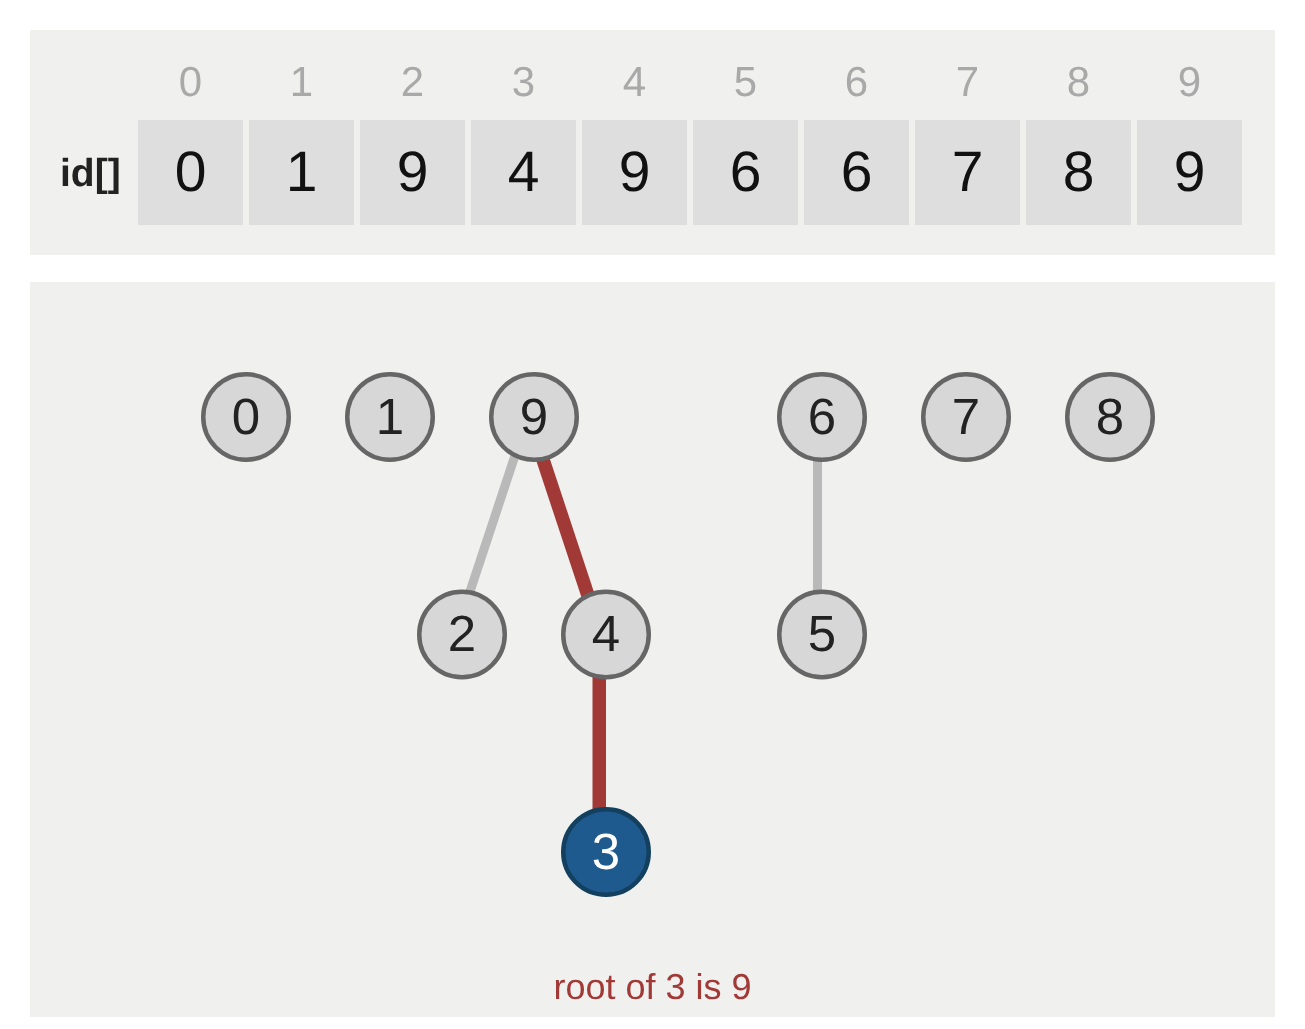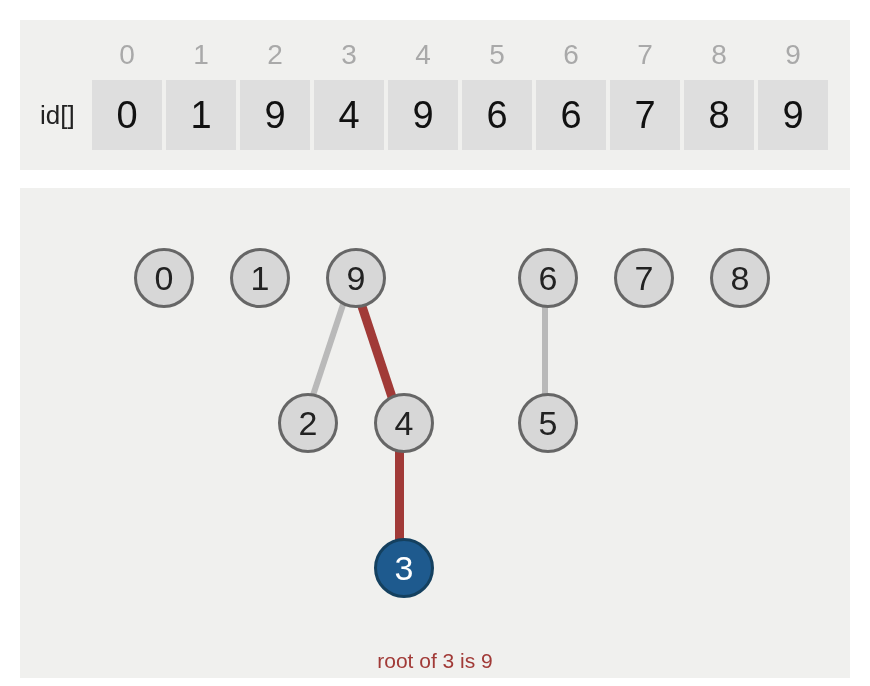--- a/index.html
+++ b/index.html
@@ -14,21 +14,21 @@
     background: #f0f0ee;
     padding: 10px 20px 20px 20px;
     width: 830px;
   }
   .array-row {
     display: flex;
     align-items: center;
   }
   .row-label {
     width: 65px;
-    font-weight: 400;
+    font-weight: 700;
     font-size: 26px;
     color: #222;
     text-align: left;
   }
   .idx-cell {
     width: 74px;
     height: 50px;
     display: flex;
     align-items: center;
     justify-content: center;
@@ -82,21 +82,21 @@
   }
   .edge.path {
     background: #a13a37;
   }
   .caption {
     position: absolute;
     left: 0;
     right: 0;
     bottom: 5px;
     text-align: center;
-    font-size: 21px;
+    font-size: 24px;
     color: #a13a37;
   }
 </style>
 </head>
 <body>
 
 <div class="array-panel">
   <div class="array-row">
     <div class="row-label"></div>
     <div id="idx-row" style="display:flex;">

